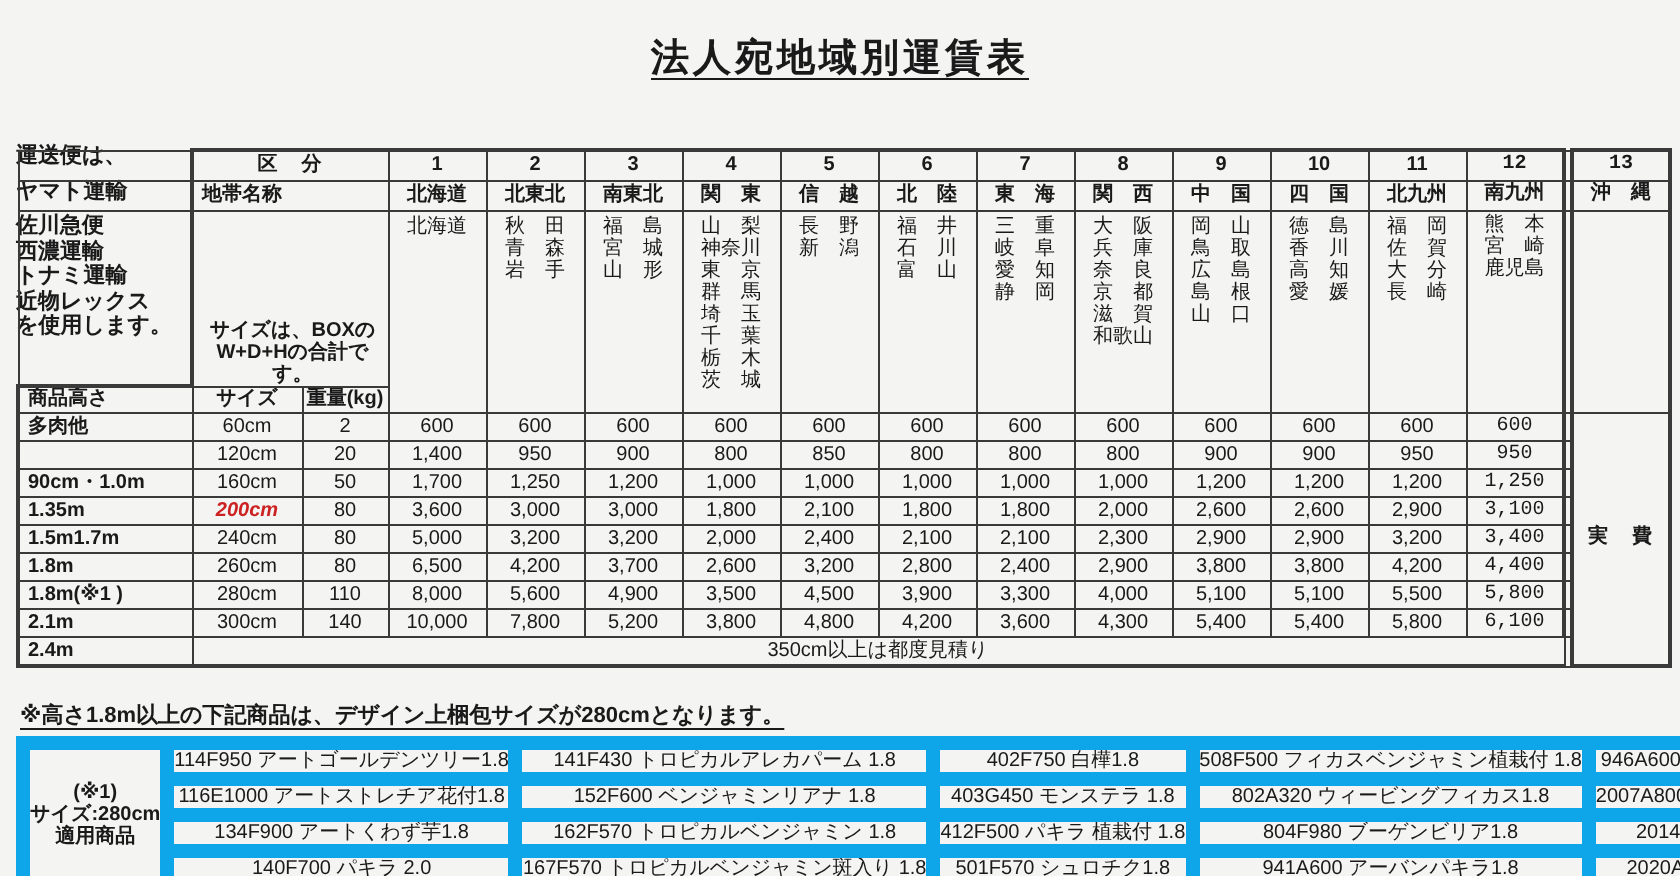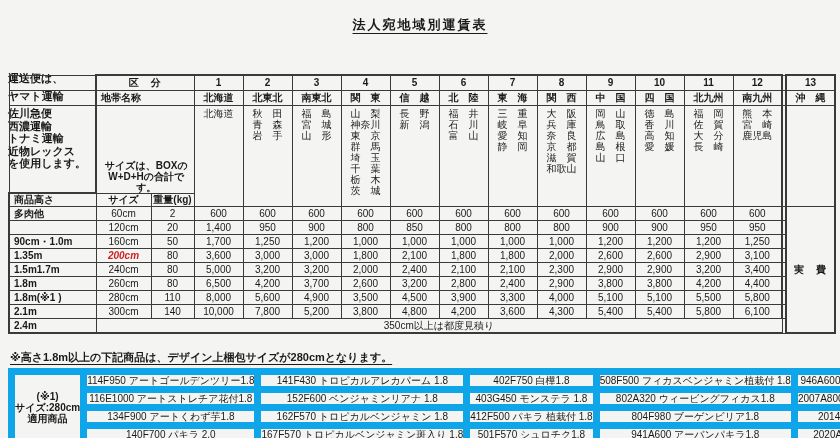--- a/index.html
+++ b/index.html
@@ -4,40 +4,40 @@
 <style>
   html,body{margin:0;padding:0;}
   body{
     width:840px;height:438px;position:relative;
     background:#f4f4f2;color:#1a1a1a;
     font-family:"Liberation Sans","DejaVu Sans",sans-serif;
     overflow:hidden;
   }
   .title{
     position:absolute;top:16px;left:0;width:100%;
-    text-align:center;font-size:13px;font-weight:bold;letter-spacing:2px;
+    text-align:center;font-size:19px;font-weight:bold;letter-spacing:2px;
     text-decoration:underline;text-underline-offset:4px;
   }
   .sidebar{
     position:absolute;left:8px;top:72px;width:86px;
     font-size:11px;font-weight:bold;line-height:12.5px;white-space:nowrap;
   }
   .sidebar div.sp{margin-bottom:5px;}
 
   table{border-collapse:collapse;table-layout:fixed;}
   #main-table{position:absolute;left:8px;top:74px;}
   #main-table td{
     border:1px solid #3a3a3a;padding:0;text-align:center;
     font-size:10px;overflow:hidden;vertical-align:middle;line-height:11px;
   }
   td.blank{border:none;background:transparent;}
   td.gap{border:none;background:transparent;}
   .bt{border-top-width:2px !important;}
   .bl{border-left-width:2px !important;}
-  .br{border-right-width:2px !important;}
+  .br{border-right-width:2px !important;font-family:Liberation Mono, monospace;}
   .bb{border-bottom-width:2px !important;}
   .hd{font-weight:bold;}
   .kubun{letter-spacing:1px;}
   .lblcell-left{text-align:left !important;padding-left:4px !important;font-weight:bold;}
   .note-cell{vertical-align:bottom !important;text-align:right;padding-left:2px !important;
              font-weight:bold;line-height:12px;font-size:10px;}
   .pref{vertical-align:top !important;padding-top:2px !important;line-height:10.9px;}
   .small{font-size:9.5px;}
   .fee{font-weight:bold;font-size:11px;letter-spacing:1px;}
   .sizev{font-size:10px;}

